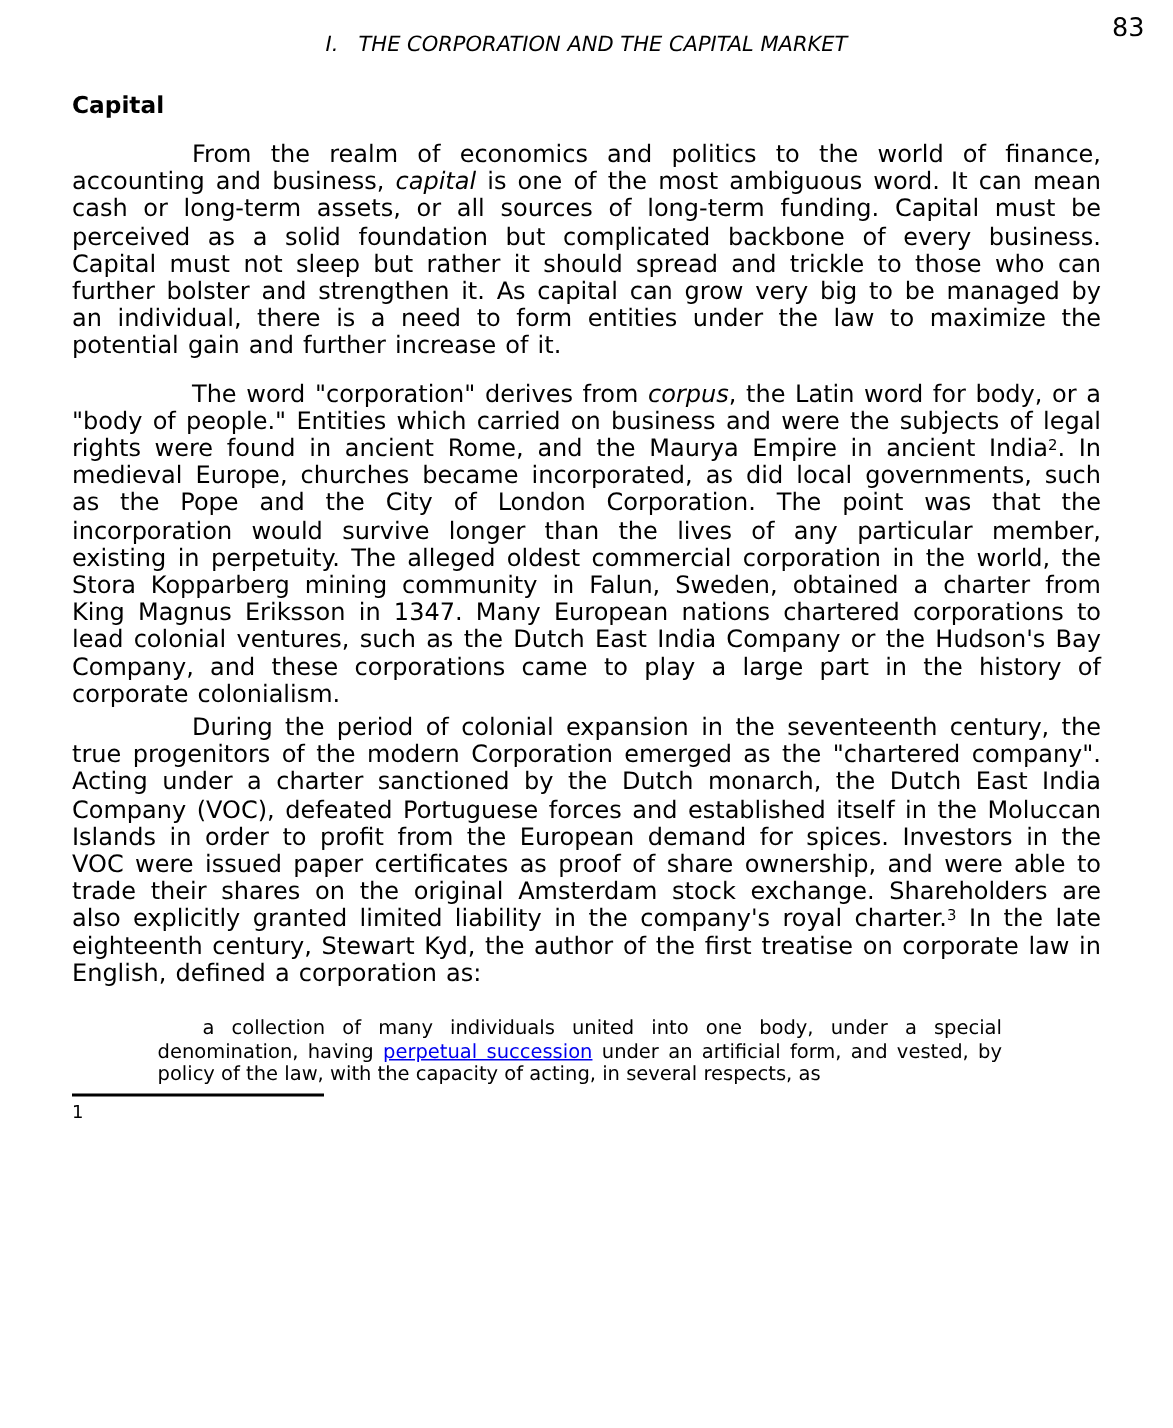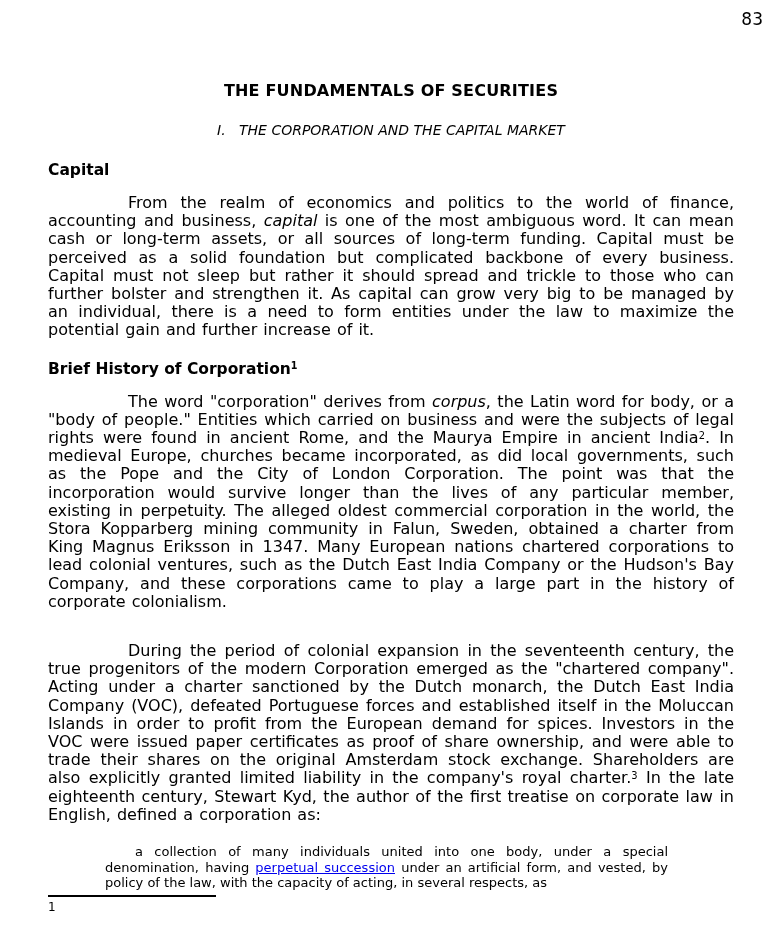--- a/index.html
+++ b/index.html
@@ -53,21 +53,21 @@
   }
   .para {
     margin: 14px 0 0 0;
     font-size: 16px;
     line-height: 18.2px;
     text-align: justify;
     text-indent: 80px;
     word-spacing: 1px;
   }
   .para-spaced {
-    margin-top: 31px;
+    margin-top: 4px;
   }
   em {
     font-style: italic;
   }
   sup {
     font-size: 0.62em;
     line-height: 0;
     vertical-align: baseline;
     position: relative;
     top: -0.45em;
@@ -98,29 +98,27 @@
     line-height: 14px;
   }
 </style>
 </head>
 <body>
 
 <div class="page">
   <div class="page-number">83</div>
 
   <div class="content">
-    <h1 class="doc-title">THE FUNDAMENTALS OF SECURITIES</h1>
 
     <h2 class="doc-subtitle">I. &nbsp; THE CORPORATION AND THE CAPITAL MARKET</h2>
 
     <h3 class="section-heading"><span>Capital</span></h3>
 
     <p class="para"><span>From the realm of economics and politics to the world of finance, accounting and business, </span><em>capital</em><span> is one of the most ambiguous word. It can mean cash or long-term assets, or all sources of long-term funding. Capital must be perceived as a solid foundation but complicated backbone of every business. Capital must not sleep but rather it should spread and trickle to those who can further bolster and strengthen it. As capital can grow very big to be managed by an individual, there is a need to form entities under the law to maximize the potential gain and further increase of it.</span></p>
 
-    <h3 class="section-heading" style="margin-top:20px;"><span>Brief History of Corporation</span><sup>1</sup></h3>
 
     <p class="para"><span>The word "corporation" derives from </span><em>corpus</em><span>, the Latin word for body, or a "body of people." Entities which carried on business and were the subjects of legal rights were found in ancient Rome, and the Maurya Empire in ancient India</span><sup>2</sup><span>. In medieval Europe, churches became incorporated, as did local governments, such as the Pope and the City of London Corporation. The point was that the incorporation would survive longer than the lives of any particular member, existing in perpetuity. The alleged oldest commercial corporation in the world, the Stora Kopparberg mining community in Falun, Sweden, obtained a charter from King Magnus Eriksson in 1347. Many European nations chartered corporations to lead colonial ventures, such as the Dutch East India Company or the Hudson's Bay Company, and these corporations came to play a large part in the history of corporate colonialism.</span></p>
 
     <p class="para para-spaced"><span>During the period of colonial expansion in the seventeenth century, the true progenitors of the modern Corporation emerged as the "chartered company". Acting under a charter sanctioned by the Dutch monarch, the Dutch East India Company (VOC), defeated Portuguese forces and established itself in the Moluccan Islands in order to profit from the European demand for spices. Investors in the VOC were issued paper certificates as proof of share ownership, and were able to trade their shares on the original Amsterdam stock exchange. Shareholders are also explicitly granted limited liability in the company's royal charter.</span><sup>3</sup><span> In the late eighteenth century, Stewart Kyd, the author of the first treatise on corporate law in English, defined a corporation as:</span></p>
 
     <blockquote class="quote"><span>a collection of many individuals united into one body, under a special denomination, having </span><a href="#" class="doc-link">perpetual succession</a><span> under an artificial form, and vested, by policy of the law, with the capacity of acting, in several respects, as</span></blockquote>
 
     <div class="footnote">
       <div class="footnote-rule"></div>
       <div class="footnote-marker">1</div>

